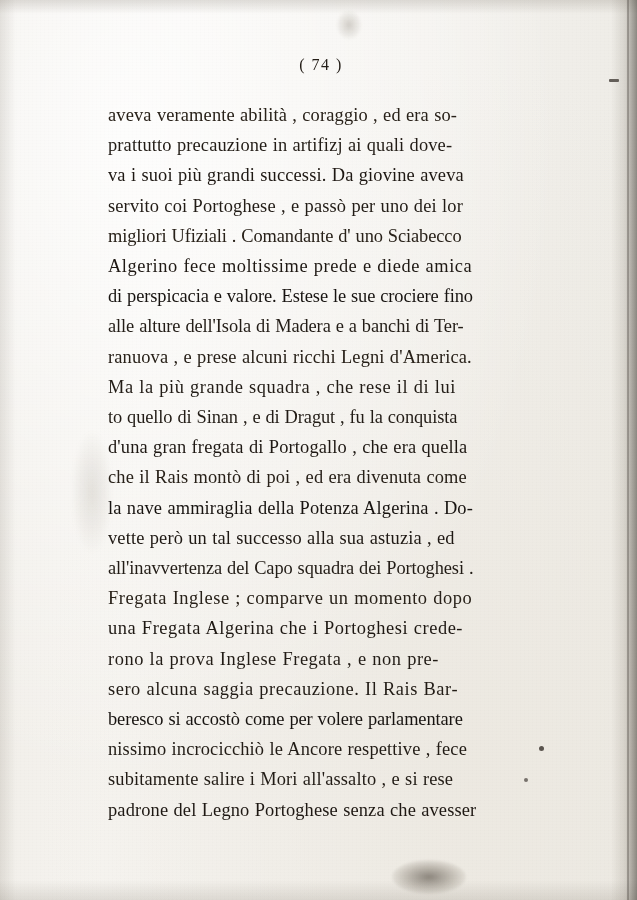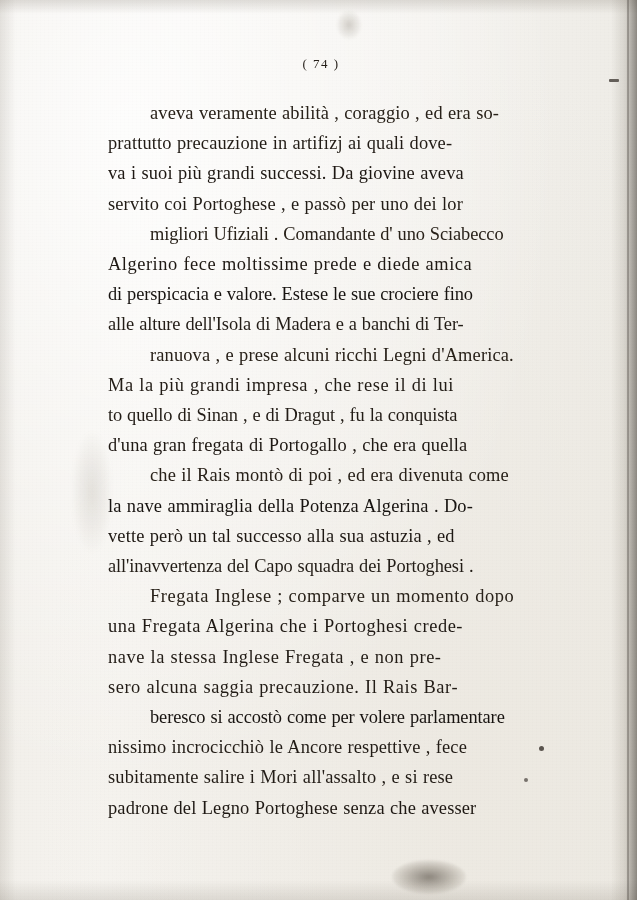--- a/index.html
+++ b/index.html
@@ -122,42 +122,42 @@
   
   #text-column {
     position: absolute;
     left: 108px;
     top: 56px;
     width: 426px;
   }
 
   #page-number {
     text-align: center;
-    font-size: 13px;
+    font-size: 16px;
     letter-spacing: 1.5px;
     color: #241e18;
     margin: 0 0 26px 0;
     font-family: "Liberation Serif", serif;
   }
 
   #body-text {
     font-size: 18.4px;
     line-height: 30.2px;
     color: #221c16;
     text-align: justify;
     letter-spacing: 0.15px;
     word-spacing: 0.5px;
   }
   #body-text .ln {
     display: block;
     white-space: nowrap;
   }
   
   #body-text .ln:nth-child(3n)   { color: #1e1813; }
-  #body-text .ln:nth-child(4n+1) { color: #282119; margin-left: 42px; }
+  #body-text .ln:nth-child(4n+1) { color: #282119; }
   #body-text .ln:nth-child(7n)   { color: #171310; }
 
   #body-text .ln.tight { letter-spacing: -0.1px; }
   #body-text .ln.wide  { letter-spacing: 0.55px; }
 </style>
 </head>
 <body>
 
 <div id="scan-page">
 
@@ -177,30 +177,30 @@
     <div id="body-text">
       <span class="ln">aveva veramente abilità , coraggio , ed era so-</span>
       <span class="ln">prattutto precauzione in artifizj ai quali dove-</span>
       <span class="ln">va i suoi più grandi successi. Da giovine aveva</span>
       <span class="ln">servito coi Portoghese , e passò per uno dei lor</span>
       <span class="ln tight">migliori Ufiziali . Comandante d' uno Sciabecco</span>
       <span class="ln wide">Algerino fece moltissime prede e diede amica</span>
       <span class="ln tight">di perspicacia e valore. Estese le sue crociere fino</span>
       <span class="ln tight">alle alture dell'Isola di Madera e a banchi di Ter-</span>
       <span class="ln">ranuova , e prese alcuni ricchi Legni d'America.</span>
-      <span class="ln wide">Ma la più grandi impresa , che rese il di lui</span>
+      <span class="ln wide">Ma la più grande squadra , che rese il di lui</span>
       <span class="ln tight">to quello di Sinan , e di Dragut , fu la conquista</span>
       <span class="ln">d'una gran fregata di Portogallo , che era quella</span>
       <span class="ln">che il Rais montò di poi , ed era divenuta come</span>
       <span class="ln">la nave ammiraglia della Potenza Algerina . Do-</span>
       <span class="ln">vette però un tal successo alla sua astuzia , ed</span>
       <span class="ln tight">all'inavvertenza del Capo squadra dei Portoghesi .</span>
       <span class="ln wide">Fregata Inglese ; comparve un momento dopo</span>
       <span class="ln wide">una Fregata Algerina che i Portoghesi crede-</span>
-      <span class="ln wide">nave la stessa Inglese Fregata , e non pre-</span>
+      <span class="ln wide">rono la prova Inglese Fregata , e non pre-</span>
       <span class="ln wide">sero alcuna saggia precauzione. Il Rais Bar-</span>
       <span class="ln tight">beresco si accostò come per volere parlamentare</span>
       <span class="ln">nissimo incrocicchiò le Ancore respettive , fece</span>
       <span class="ln">subitamente salire i Mori all'assalto , e si rese</span>
       <span class="ln">padrone del Legno Portoghese senza che avesser</span>
 
     </div>
 
   </div>
 

